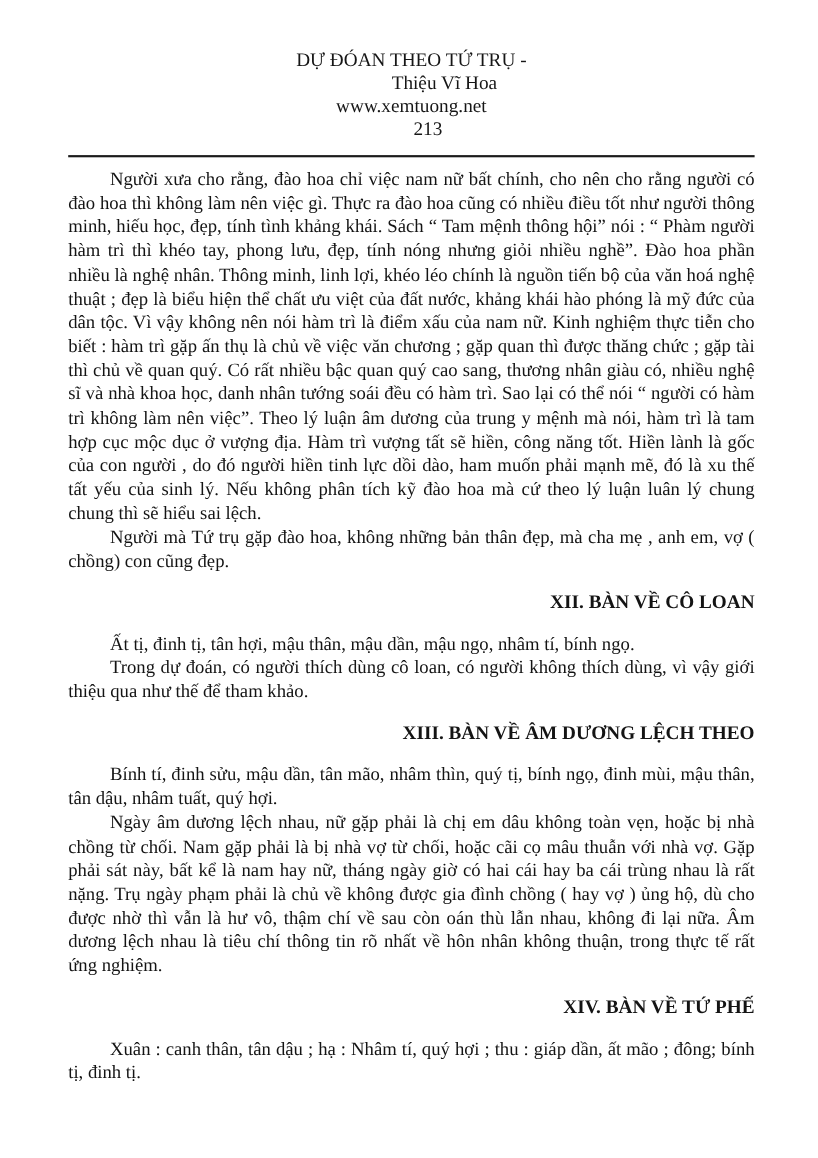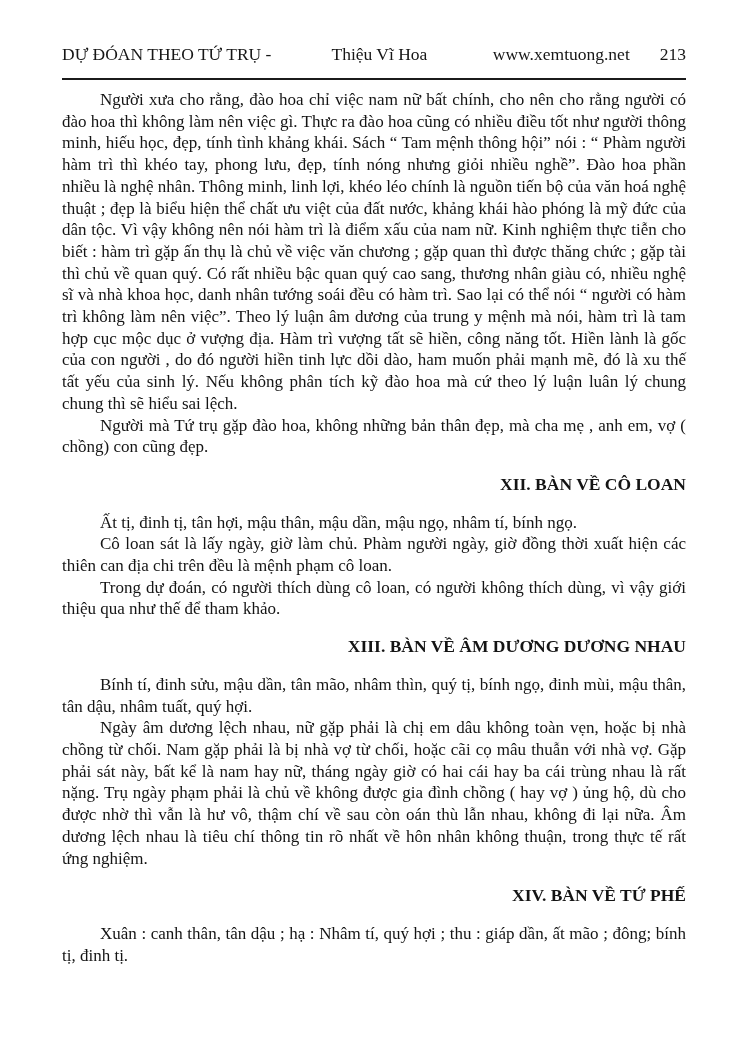--- a/index.html
+++ b/index.html
@@ -17,20 +17,21 @@
     font-family: "Liberation Serif", serif;
     padding: 44px 58px 0 62px;
     overflow: hidden;
   }
   .header {
     display: flex;
     align-items: center;
     font-size: 17.5px;
     white-space: nowrap;
     color: #161616;
+    flex-direction: column;
   }
   .header .author { margin-left: 60px; }
   .header .spacer { flex: 1 1 auto; }
   .header .website { text-underline-offset: 3px; }
   .header .pageno { margin-left: 30px; }
   .rule {
     border-bottom: 2px solid #1b1b1b;
     margin-top: 13px;
   }
   .body {
@@ -62,22 +63,21 @@
     <span class="pageno">213</span>
   </div>
 
   <div class="rule"></div>
 
   <div class="body">
     <p class="indent">Người xưa cho rằng, đào hoa chỉ việc nam nữ bất chính, cho nên cho rằng người có đào hoa thì không làm nên việc gì. Thực ra đào hoa cũng có nhiều điều tốt như người thông minh, hiếu học, đẹp, tính tình khảng khái. Sách “ Tam mệnh thông hội” nói : “ Phàm người hàm trì thì khéo tay, phong lưu, đẹp, tính nóng nhưng giỏi nhiều nghề”. Đào hoa phần nhiều là nghệ nhân. Thông minh, linh lợi, khéo léo chính là nguồn tiến bộ của văn hoá nghệ thuật ; đẹp là biểu hiện thể chất ưu việt của đất nước, khảng khái hào phóng là mỹ đức của dân tộc. Vì vậy không nên  nói hàm trì là điểm xấu của nam nữ. Kinh nghiệm thực tiễn cho biết : hàm trì gặp ấn thụ là chủ về việc văn chương ; gặp quan thì được thăng chức ; gặp tài thì chủ về quan quý. Có rất nhiều bậc quan quý cao sang, thương nhân giàu có, nhiều nghệ sĩ và nhà khoa học, danh nhân tướng soái đều có hàm trì. Sao lại có thể nói “ người có hàm trì không làm nên việc”. Theo lý luận âm dương của trung y mệnh mà nói, hàm trì là tam hợp cục mộc dục ở vượng địa. Hàm trì vượng tất sẽ hiền, công năng tốt. Hiền lành là gốc của con người , do đó người hiền tinh lực dồi dào, ham muốn phải mạnh mẽ, đó là xu thế tất yếu của sinh lý. Nếu không phân tích kỹ đào hoa mà cứ theo lý luận luân lý chung chung thì sẽ hiểu sai lệch.</p>
     <p class="indent">Người mà  Tứ trụ gặp đào hoa, không những bản thân đẹp, mà cha mẹ , anh em, vợ ( chồng) con cũng đẹp.</p>
     <h2>XII. BÀN VỀ CÔ LOAN</h2>
     <p class="indent">Ất tị, đinh tị, tân hợi, mậu thân, mậu dần, mậu ngọ, nhâm tí, bính ngọ.</p>
-    <p class="indent">Cô loan sát là lấy ngày, giờ làm chủ. Phàm người ngày, giờ đồng thời xuất hiện các thiên can địa chi trên đều là mệnh phạm cô loan.</p>
     <p class="indent">Trong dự đoán, có người thích dùng cô loan, có người không thích dùng, vì vậy giới thiệu qua như thế để tham khảo.</p>
-    <h2>XIII. BÀN VỀ ÂM DƯƠNG DƯƠNG NHAU</h2>
+    <h2>XIII. BÀN VỀ ÂM DƯƠNG LỆCH THEO</h2>
     <p class="indent">Bính tí, đinh sửu, mậu dần, tân mão, nhâm thìn, quý tị, bính ngọ, đinh mùi, mậu thân, tân dậu, nhâm tuất, quý hợi.</p>
     <p class="indent">Ngày âm dương lệch nhau, nữ gặp phải là chị em dâu không toàn vẹn, hoặc bị nhà chồng từ chối. Nam gặp phải là bị nhà vợ từ chối, hoặc cãi cọ mâu thuẫn với nhà vợ. Gặp phải sát này, bất kể là nam hay nữ, tháng ngày giờ có hai cái hay ba cái trùng nhau là rất nặng. Trụ ngày phạm phải là chủ về không được gia đình chồng ( hay vợ ) ủng hộ, dù cho được nhờ thì vẫn là  hư vô, thậm chí về sau còn oán thù lẫn nhau, không đi lại nữa. Âm dương lệch nhau là tiêu chí thông tin rõ nhất về hôn nhân không thuận, trong thực tế rất ứng nghiệm.</p>
     <h2>XIV. BÀN VỀ TỨ PHẾ</h2>
     <p class="indent">Xuân : canh thân, tân dậu ; hạ : Nhâm tí, quý hợi ; thu : giáp dần, ất mão ; đông; bính tị, đinh tị.</p>
   </div>
 
 </div>
 
 </body></html>

